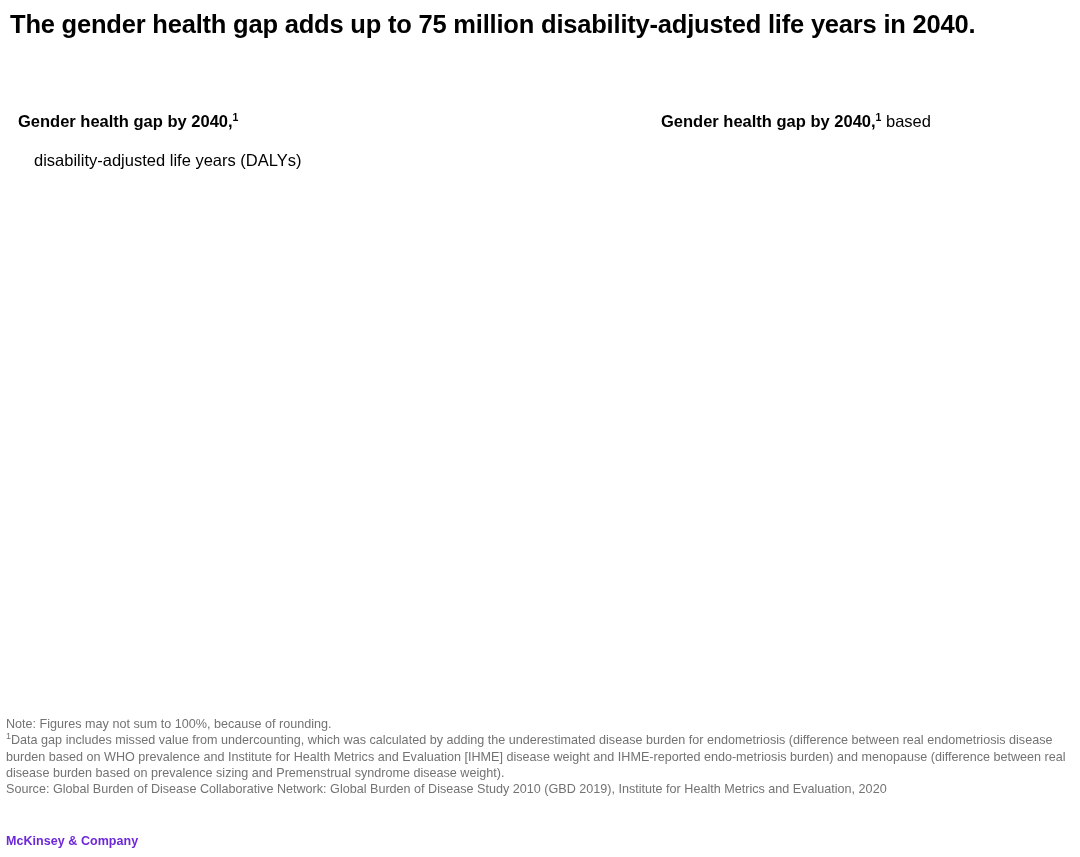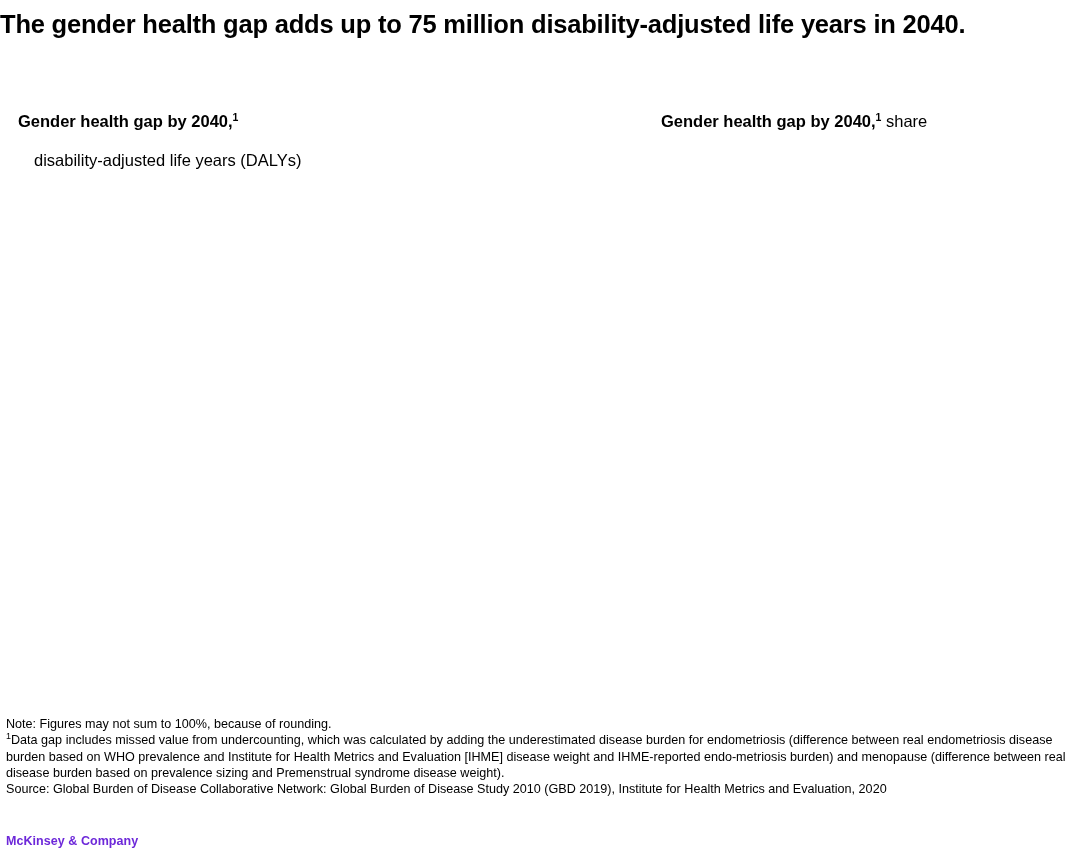--- a/index.html
+++ b/index.html
@@ -16,21 +16,21 @@
     overflow: hidden;
   }
   .page {
     position: relative;
     width: 1080px;
     height: 857px;
     box-sizing: border-box;
   }
   .headline {
     position: absolute;
-    left: 0;
+    left: 10px;
     top: 8px;
     width: 1060px;
     font-size: 25.5px;
     font-weight: bold;
     line-height: 1.28;
     letter-spacing: -0.2px;
     color: #000000;
   }
   .panels {
     position: absolute;
@@ -79,21 +79,21 @@
     margin-top: 14px;
     height: 520px;
   }
   .footnotes {
     position: absolute;
     left: 6px;
     top: 716px;
     width: 1066px;
     font-size: 12.6px;
     line-height: 1.30;
-    color: #000000;
+    color: #737373;
   }
   .footnote-line {
     display: block;
     white-space: pre-wrap;
   }
   .footnote-line sup {
     font-size: 9px;
     vertical-align: super;
     line-height: 0;
   }
@@ -116,21 +116,21 @@
 
   <div class="panels">
 
     <div class="panel panel-left">
       <div class="panel-title"><span>Gender health gap by 2040,</span><sup>1</sup></div>
       <div class="panel-subtitle">disability-adjusted life years (DALYs)</div>
       <div class="plot-area"></div>
     </div>
 
     <div class="panel panel-right">
-      <div class="panel-title"><span>Gender health gap by 2040,</span><sup>1</sup><span class="normal"> share</span></div>
+      <div class="panel-title"><span>Gender health gap by 2040,</span><sup>1</sup><span class="normal"> based</span></div>
       <div class="plot-area"></div>
     </div>
 
   </div>
 
   <div class="footnotes">
     <span class="footnote-line">Note: Figures may not sum to 100%, because of rounding.</span>
     <span class="footnote-line"><sup>1</sup><span>Data gap includes missed value from undercounting, which was calculated by adding the underestimated disease burden for endometriosis (difference between real endometriosis disease burden based on WHO prevalence and Institute for Health Metrics and Evaluation [IHME] disease weight and IHME-reported endo-metriosis burden) and menopause (difference between real disease burden based on prevalence sizing and Premenstrual syndrome disease weight).</span></span>
     <span class="footnote-line">Source: Global Burden of Disease Collaborative Network: Global Burden of Disease Study 2010 (GBD 2019), Institute for Health Metrics and Evaluation, 2020</span>
   </div>

